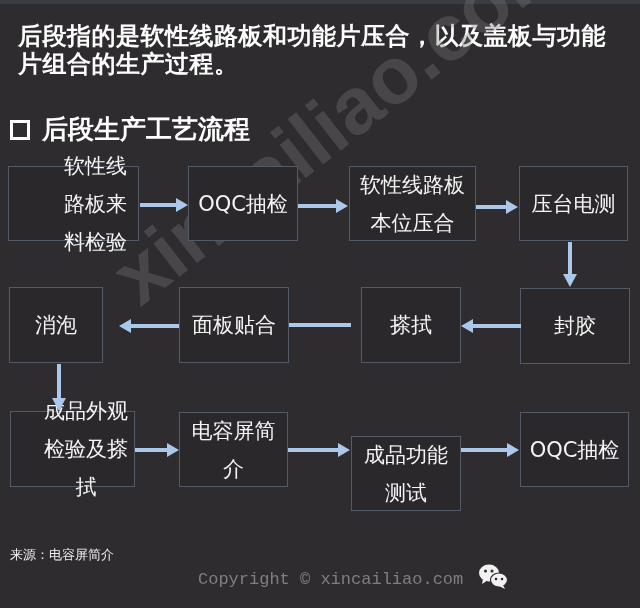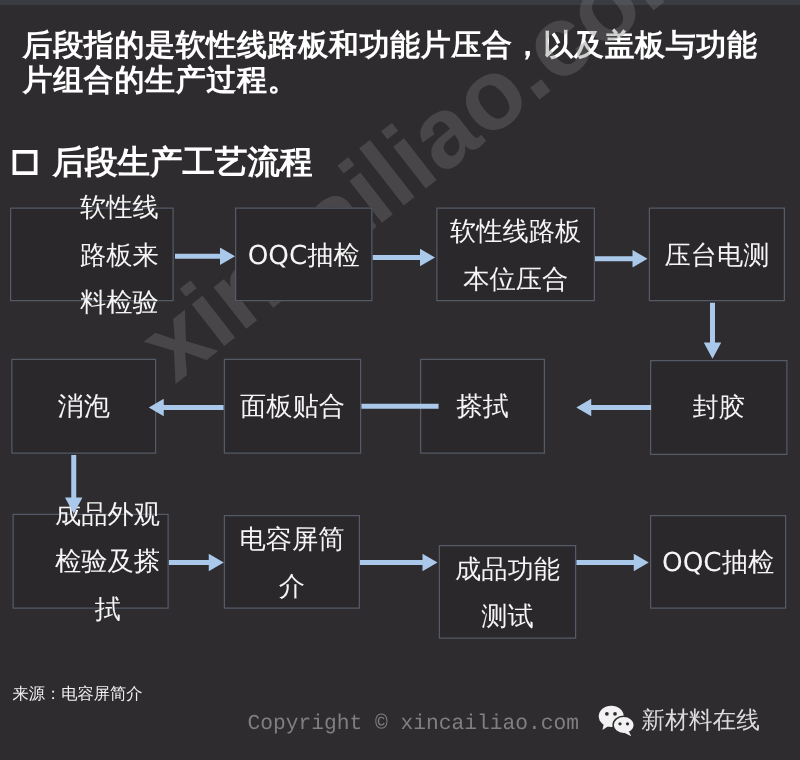--- a/index.html
+++ b/index.html
@@ -73,27 +73,27 @@
 <div class="box" style="left:188px;top:166px;width:110px;height:75px;">
     <span>OQC抽检</span>
   </div>
 <div class="box" style="left:349px;top:166px;width:127px;height:75px;">
     <span style="display:block;width:110px;">软性线路板本位压合</span>
   </div>
 <div class="box" style="left:519px;top:166px;width:109px;height:75px;">
     <span>压台电测</span>
   </div>
 
-<div class="box" style="left:9px;top:287px;width:116px;height:76px;text-align:right;">
+<div class="box" style="left:9px;top:287px;width:94px;height:76px;text-align:right;">
     <span>消泡</span>
   </div>
 <div class="box" style="left:179px;top:287px;width:110px;height:76px;">
     <span>面板贴合</span>
   </div>
-<div class="box" style="left:336px;top:287px;width:100px;height:76px;">
+<div class="box" style="left:361px;top:287px;width:100px;height:76px;">
     <span>搽拭</span>
   </div>
 <div class="box" style="left:520px;top:288px;width:110px;height:76px;">
     <span>封胶</span>
   </div>
 
 <div class="box" style="left:10px;top:411px;width:125px;height:76px;">
     <span style="display:block;width:110px;margin-left:27px;">成品外观检验及搽拭</span>
   </div>
 <div class="box" style="left:179px;top:412px;width:109px;height:75px;">
@@ -157,14 +157,13 @@
   <svg width="32" height="28" viewBox="0 0 32 28">
     <ellipse cx="12" cy="11" rx="10" ry="8.5" fill="#f2f2f2"></ellipse>
     <polygon points="6,17 5,22 11,18" fill="#f2f2f2"></polygon>
     <circle cx="8.5" cy="9" r="1.5" fill="#2f2c2f"></circle>
     <circle cx="15" cy="9" r="1.5" fill="#2f2c2f"></circle>
     <ellipse cx="22" cy="18" rx="8.5" ry="7" fill="#f2f2f2" stroke="#2f2c2f" stroke-width="1.2"></ellipse>
     <polygon points="26,23 28,27 22,24" fill="#f2f2f2"></polygon>
     <circle cx="19" cy="17" r="1.3" fill="#2f2c2f"></circle>
     <circle cx="25" cy="17" r="1.3" fill="#2f2c2f"></circle>
   </svg>
-  <span class="label">新材料在线</span>
 </div>
 
 </body></html>

